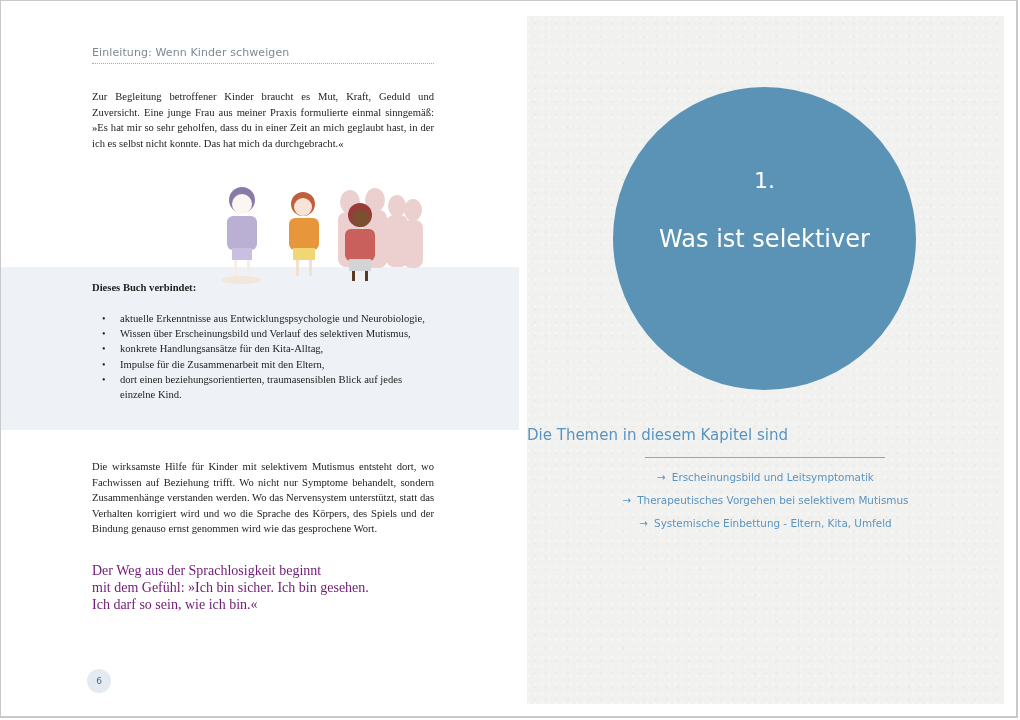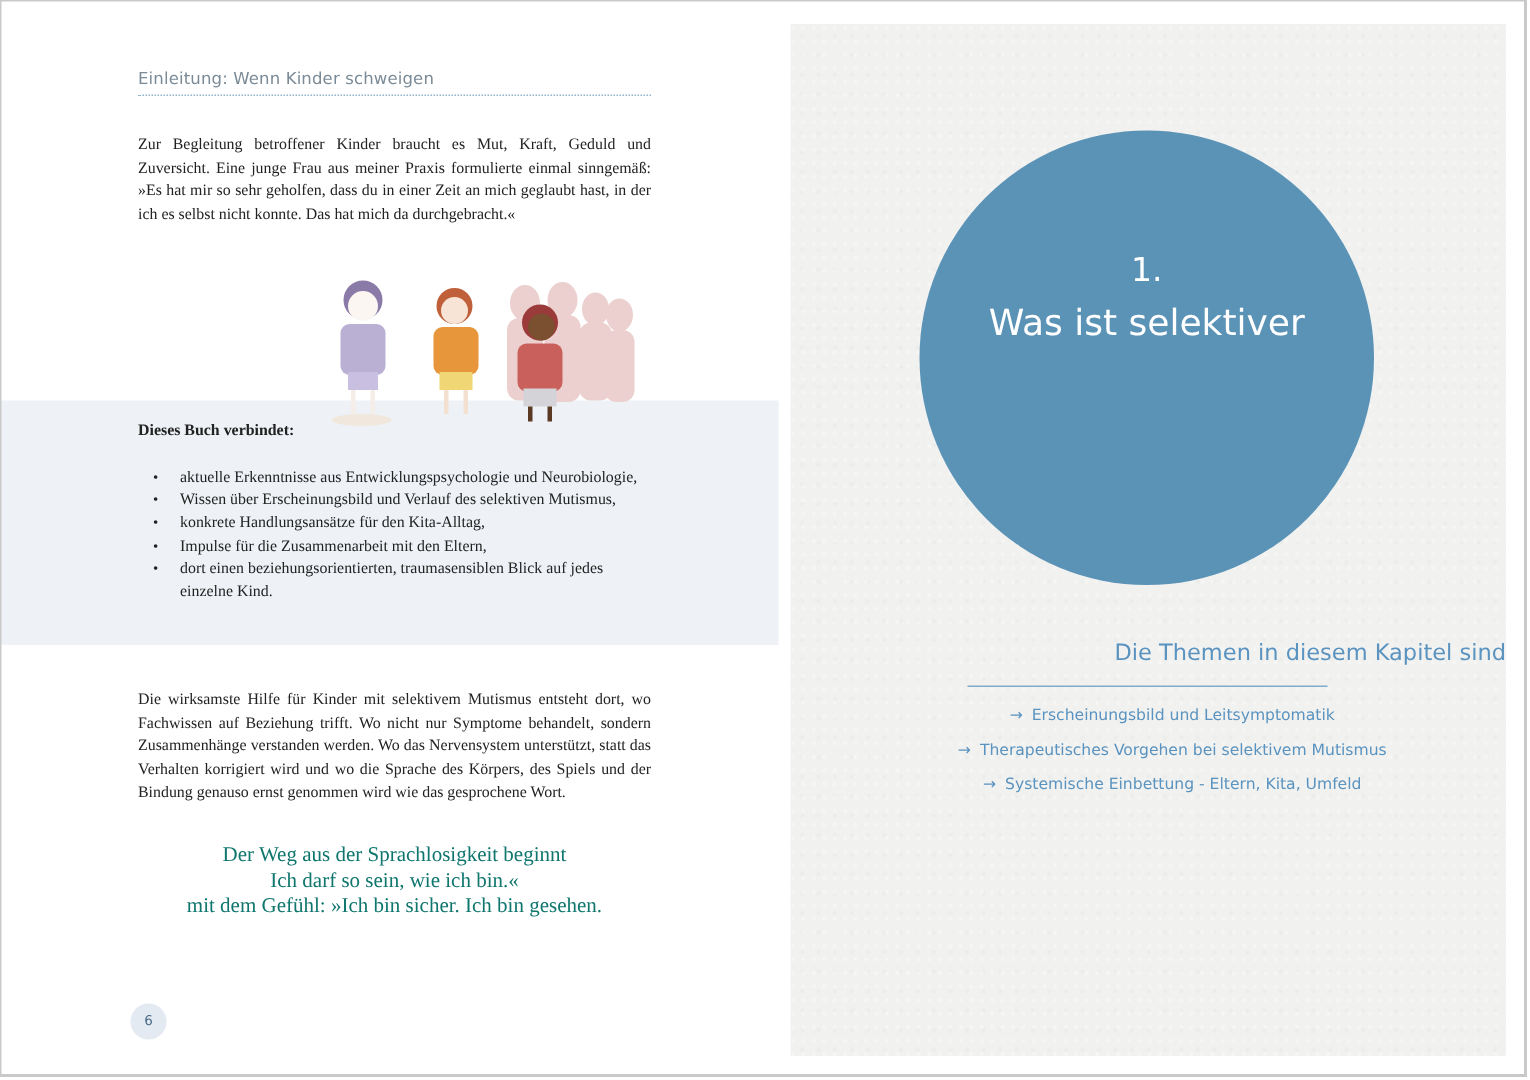--- a/index.html
+++ b/index.html
@@ -39,52 +39,52 @@
     }
     .bullets li { position: relative; padding-left: 28px; }
     .bullets li::before {
       content: "•"; position: absolute; left: 10px; top: 0; font-size: 10px;
     }
     .para2 {
       position: absolute; left: 92px; top: 459px; width: 342px;
       font-size: 10.6px; line-height: 15.5px; color: #222; text-align: justify;
     }
     .quote {
-      position: absolute; left: 92px; top: 562px; width: 342px; text-align: center;
-      font-size: 14px; line-height: 17px; color: #0f766e;
+      position: absolute; left: 92px; top: 562px; width: 342px; 
+      font-size: 14px; line-height: 17px; color: #701a75;
     }
     .page-num {
       position: absolute; left: 87px; top: 669px; width: 24px; height: 24px; border-radius: 50%;
       background: #e3eaf2; color: #4a6b88; font-family: "DejaVu Sans", sans-serif;
       font-size: 9px; display: flex; align-items: center; justify-content: center;
     }
     
     .right-page {
       position: absolute; left: 527px; top: 16px; width: 477px; height: 688px;
       background: #f1f1f0;
       background-image:
         radial-gradient(circle at 20% 30%, rgba(255,255,255,0.5) 0, transparent 2px),
         radial-gradient(circle at 70% 60%, rgba(0,0,0,0.03) 0, transparent 2px);
       background-size: 7px 9px, 11px 13px;
     }
     .circle {
       position: absolute; left: 86px; top: 71px; width: 303px; height: 303px; border-radius: 50%;
       background: #5b93b7; color: #fff; text-align: center; font-family: "DejaVu Sans", sans-serif;
     }
     .chapter-num { position: absolute; left: 0; width: 100%; top: 81px; font-size: 22px; }
-    .chapter-title { position: absolute; left: 0; width: 100%; top: 112px; font-size: 24px; line-height: 32px; }
+    .chapter-title { position: absolute; left: 0; width: 100%; top: 136px; font-size: 24px; line-height: 32px; }
     .topics-title {
-      position: absolute; left: 0; width: 477px; top: 410px; text-align: right;
+      position: absolute; left: 0; width: 477px; top: 410px; text-align: left;
       font-family: "DejaVu Sans", sans-serif; font-size: 15px; color: #5a93bf;
     }
     .topics-rule {
       position: absolute; left: 118px; top: 441px; width: 240px; height: 1px; background: #7faccc;
     }
     .topics {
-      position: absolute; left: 16px; top: 452px; width: 477px; margin: 0; padding: 0; list-style: none;
+      position: absolute; left: 0; top: 452px; width: 477px; margin: 0; padding: 0; list-style: none;
       text-align: center; font-family: "DejaVu Sans", sans-serif; font-size: 10.4px; color: #5a93bf;
     }
     .topics li { height: 23px; line-height: 18px; }
     .arrow { margin-right: 6px; }
   </style>
 </head>
 <body>
 
 <div class="left-page">
   <div class="running-head">Einleitung: Wenn Kinder schweigen</div>
@@ -140,22 +140,22 @@
     <li>Wissen über Erscheinungsbild und Verlauf des selektiven Mutismus,</li>
     <li>konkrete Handlungsansätze für den Kita-Alltag,</li>
     <li>Impulse für die Zusammenarbeit mit den Eltern,</li>
     <li>dort einen beziehungsorientierten, traumasensiblen Blick auf jedes einzelne Kind.</li>
   </ul>
 
   <div class="para2">Die wirksamste Hilfe für Kinder mit selektivem Mutismus entsteht dort, wo Fachwissen auf Beziehung trifft. Wo nicht nur Symptome behandelt, sondern Zusammenhänge verstanden werden. Wo das Nervensystem unterstützt, statt das Verhalten korrigiert wird und wo die Sprache des Körpers, des Spiels und der Bindung genauso ernst genommen wird wie das gesprochene Wort.</div>
 
   <div class="quote">
     <div>Der Weg aus der Sprachlosigkeit beginnt</div>
+    <div>mit dem Gefühl: »Ich bin sicher. Ich bin gesehen.</div>
     <div>Ich darf so sein, wie ich bin.«</div>
-    <div>mit dem Gefühl: »Ich bin sicher. Ich bin gesehen.</div>
   </div>
 
   <div class="page-num">6</div>
 </div>
 
 <div class="right-page">
   <div class="circle">
     <div class="chapter-num">1.</div>
     <div class="chapter-title">
       <div>Was ist selektiver</div>

